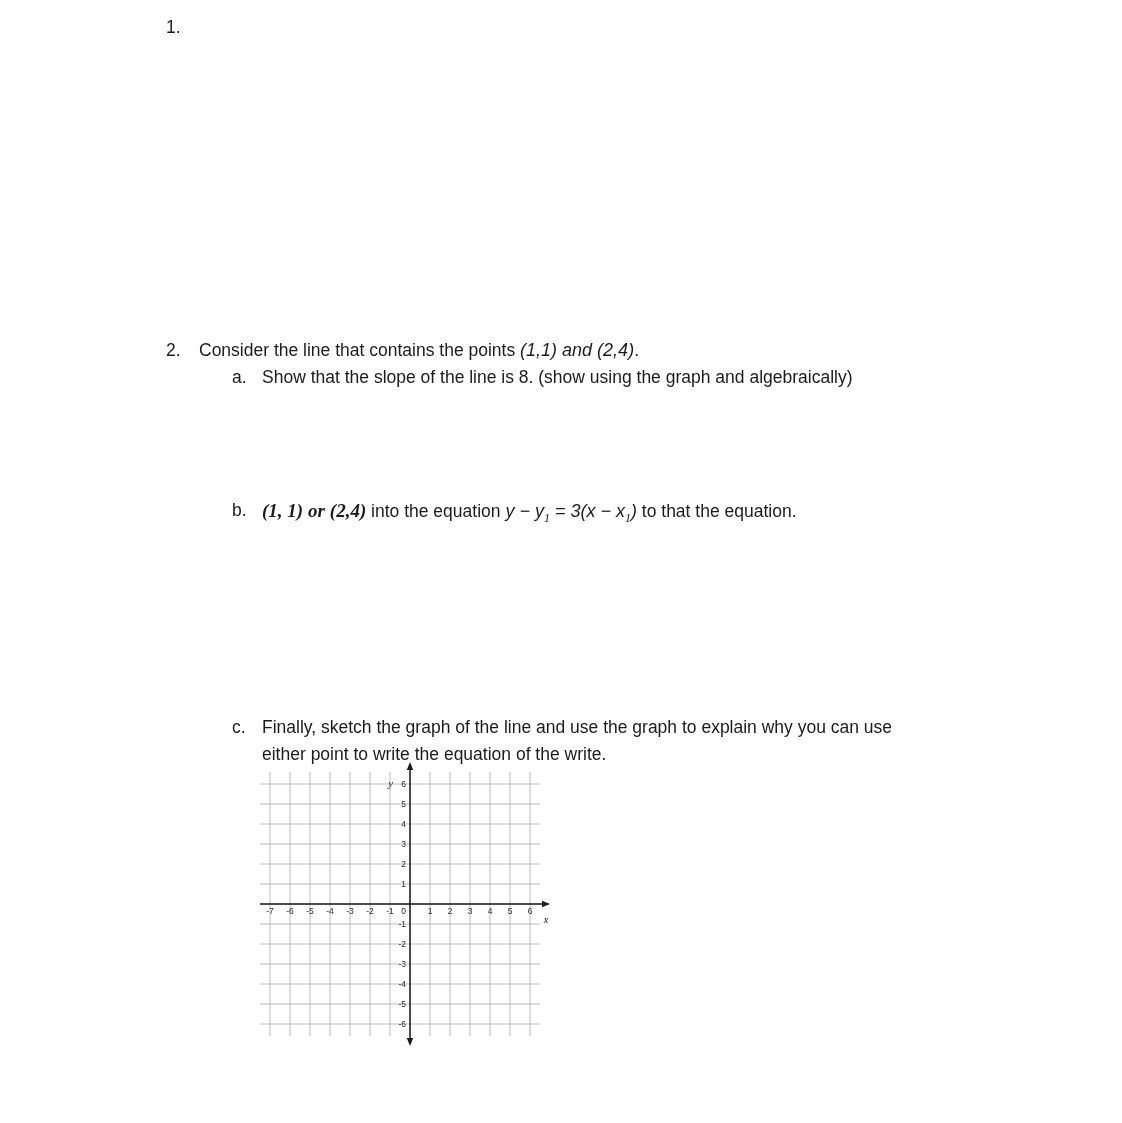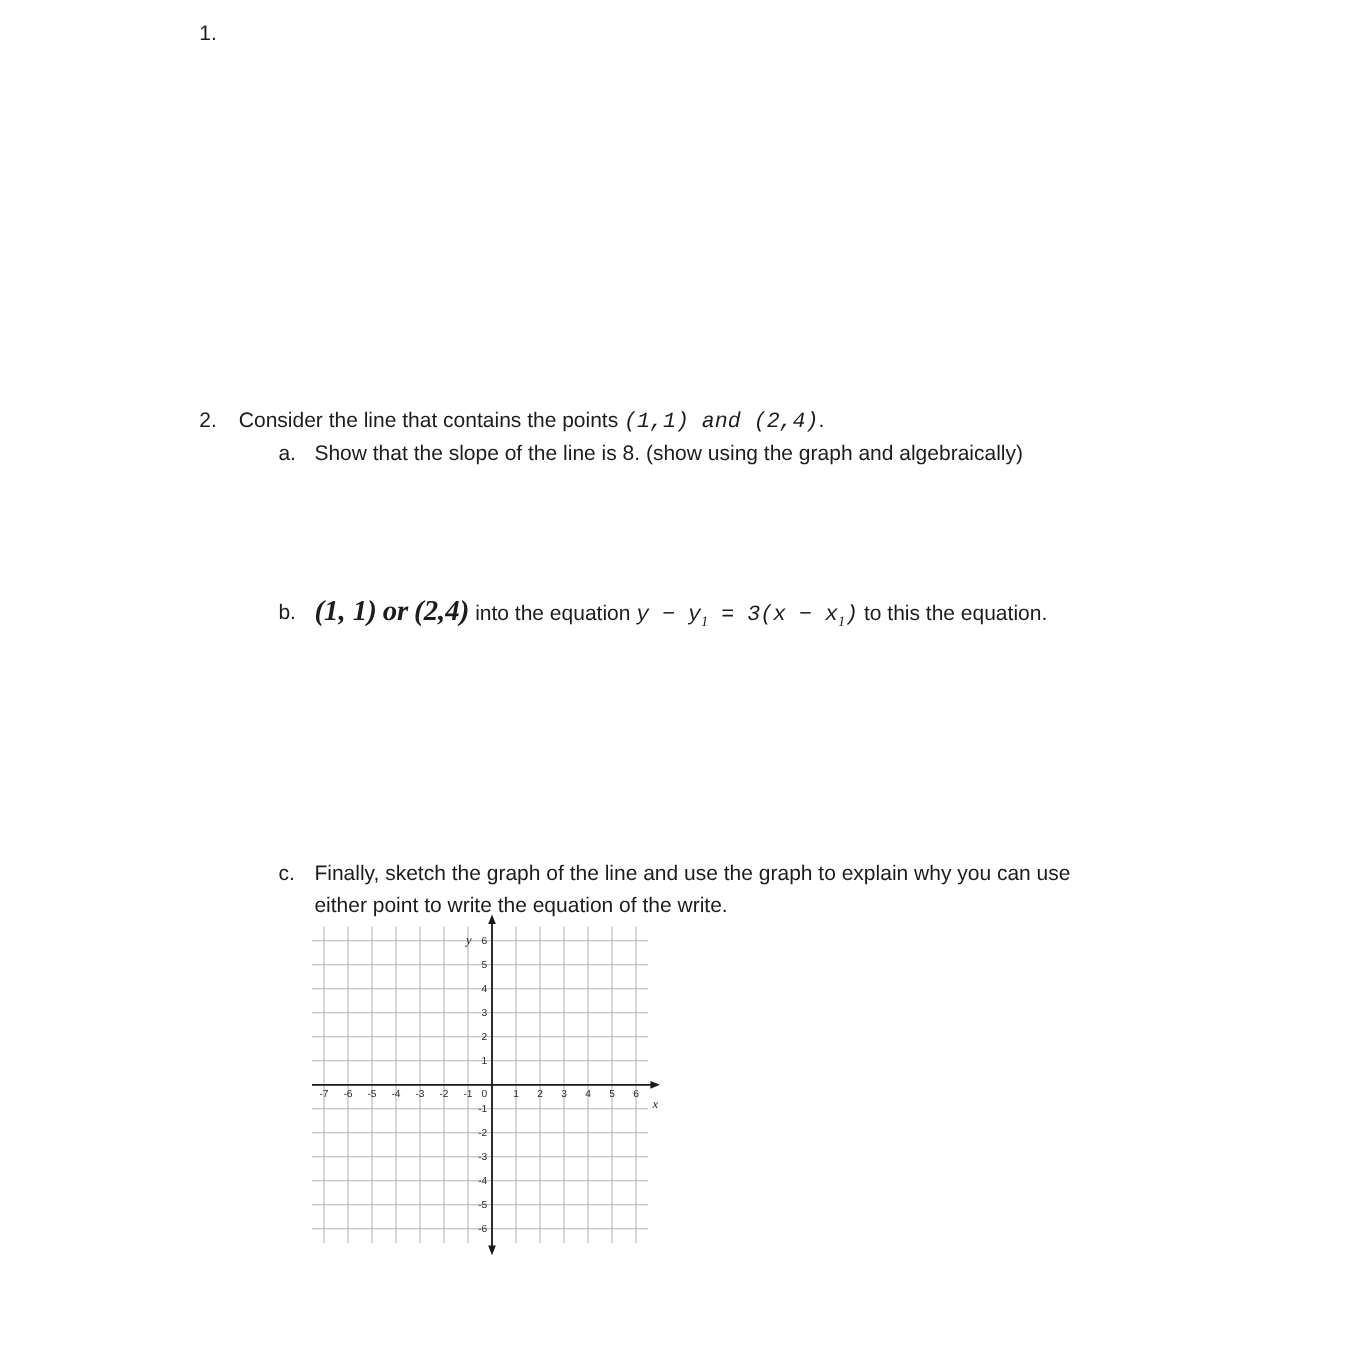--- a/index.html
+++ b/index.html
@@ -7,22 +7,22 @@
   .page {
     position:relative; width:1122px; height:1123px; background:#ffffff;
     font-family:"Liberation Sans", sans-serif; font-size:17.5px; line-height:27px;
     color:#1c1c1c; overflow:hidden;
   }
   .row { position:absolute; display:flex; align-items:flex-start; }
   .qnum { flex:0 0 auto; }
   .q1 .qnum { width:27px; }
   .q2 .qnum { width:33px; }
   .sub-label { flex:0 0 auto; width:30px; }
-  .math  { font-family:Liberation Mono, monospace; font-style:italic; font-size:18px; }
-  .mathb { font-family:"Liberation Serif", serif; font-style:italic; font-weight:bold; font-size:24px; }
+  .math  { font-family:Liberation Sans, sans-serif; font-style:italic; font-size:18px; }
+  .mathb { font-family:"Liberation Serif", serif; font-style:italic; font-weight:bold; font-size:19px; }
   sub.msub { font-family:"Liberation Serif", serif; font-style:italic; font-size:12px; line-height:0; }
   .graph { position:absolute; left:248px; top:760px; }
   #grid-svg text { font-family:"Liberation Sans", sans-serif; font-size:8.5px; fill:#2a2a2a; }
   #grid-svg text.axlab { font-family:"Liberation Serif", serif; font-style:italic; font-size:10.5px; fill:#1a1a1a; }
 </style>
 </head>
 <body>
 
 <div class="page">
 
@@ -43,21 +43,21 @@
   </div>
 
   <div class="row" style="left:232px; top:497px;">
     <span class="sub-label">b.</span>
     <div>
       <div>
         <span class="mathb">(1, 1)</span>
         <span class="mathb">or</span>
         <span class="mathb">(2,4)</span>
         <span>into the equation </span><span class="math">y − y</span><sub class="msub">1</sub><span class="math"> = 3(x − x</span><sub class="msub">1</sub><span class="math">)</span>
-        <span>to this the equation.</span>
+        <span>to that the equation.</span>
       </div>
     </div>
   </div>
 
   <div class="row" style="left:232px; top:714px;">
     <span class="sub-label">c.</span>
     <div>
       <div>Finally, sketch the graph of the line and use the graph to explain why you can use</div>
       <div>either point to write the equation of the write.</div>
     </div>

